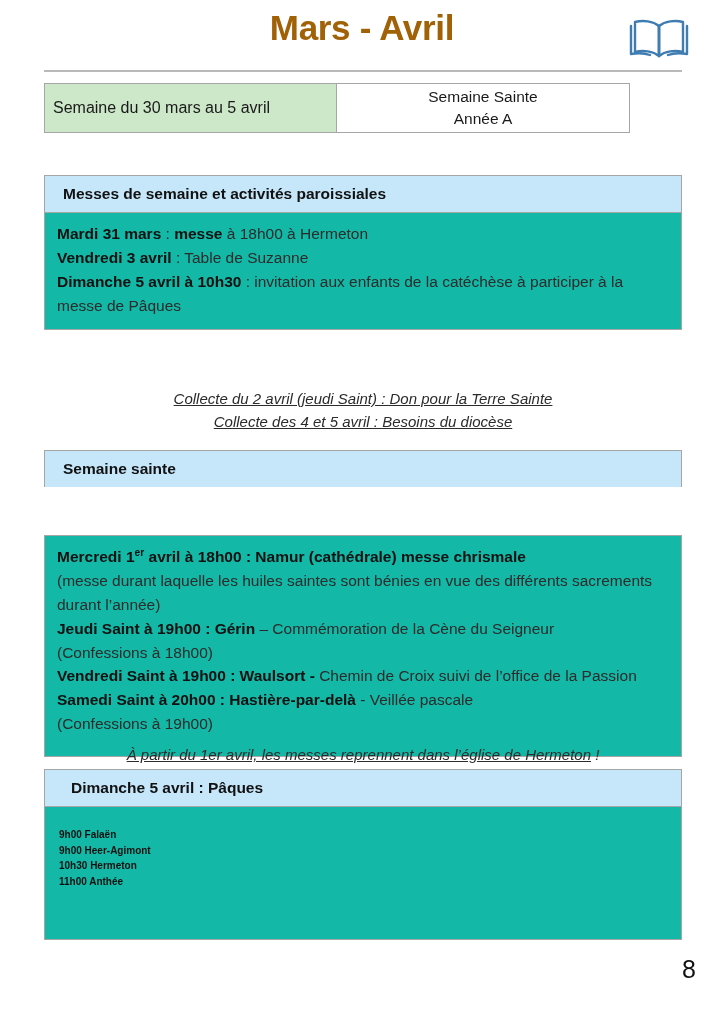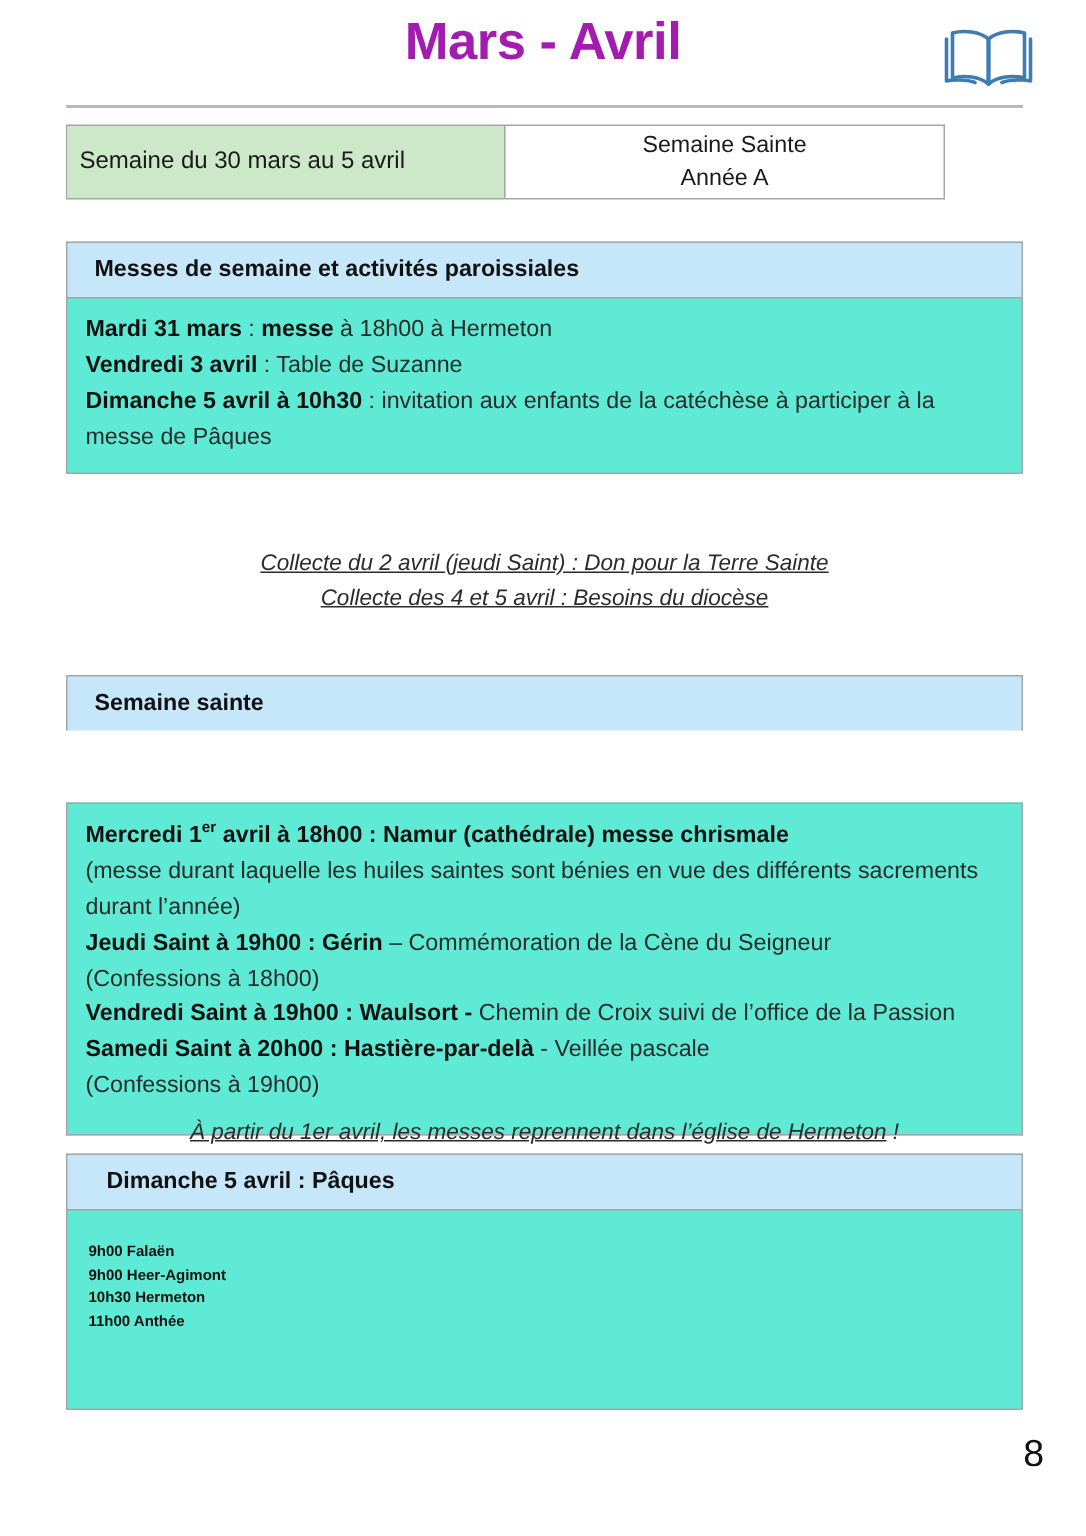--- a/index.html
+++ b/index.html
@@ -29,21 +29,21 @@
     height: 70px;
   }
   .doc-title {
     position: absolute;
     left: 0;
     right: 0;
     top: 8px;
     text-align: center;
     font-size: 35px;
     font-weight: bold;
-    color: #a21caf;
+    color: #a16207;
     letter-spacing: -0.3px;
   }
   .book-icon {
     position: absolute;
     right: 32px;
     top: 16px;
     width: 66px;
     height: 46px;
   }
 
@@ -103,21 +103,21 @@
     border-bottom: none;
     box-sizing: border-box;
     padding: 9px 0 9px 18px;
     font-size: 15.5px;
     font-weight: bold;
     color: #111111;
   }
   .section-body {
     border: 1px solid #a6a6a6;
     box-sizing: border-box;
-    background: #5eead4;
+    background: #14b8a6;
     padding: 9px 10px 12px 12px;
   }
   .section-body p {
     margin: 0;
     font-size: 15.5px;
     line-height: 1.54;
     color: #2b2b2b;
   }
   .section-body p b { color: #111111; font-weight: bold; }
   .section-body sup { font-size: 0.66em; vertical-align: super; }
@@ -181,36 +181,36 @@
   </div>
 
   <div class="week-table">
     <div class="week-cell-left">Semaine du 30 mars au 5 avril</div>
     <div class="week-cell-right">
       <span>Semaine Sainte</span>
       <span>Année A</span>
     </div>
   </div>
 
-  <div class="section" style="top:161px;">
+  <div class="section" style="top:175px;">
     <div class="section-head">Messes de semaine et activités paroissiales</div>
     <div class="section-body" style="min-height:108px;">
       <p>
         <b>Mardi 31 mars</b><span> : </span><b>messe</b><span> à 18h00 à Hermeton</span>
       </p>
       <p>
         <b>Vendredi 3 avril</b><span> : Table de Suzanne</span>
       </p>
       <p>
         <b>Dimanche 5 avril à 10h30</b><span> : invitation aux enfants de la catéchèse à participer à la messe de Pâques</span>
       </p>
     </div>
   </div>
 
-  <div class="note" style="top:365px;">
+  <div class="note" style="top:388px;">
     <div class="u">Collecte du 2 avril (jeudi Saint) : Don pour la Terre Sainte</div>
     <div class="u">Collecte des 4 et 5 avril : Besoins du diocèse</div>
   </div>
 
   <div class="section" style="top:450px;">
     <div class="section-head">Semaine sainte</div>
     <div class="section-body" style="min-height:222px;margin-top:48px;">
       <p>
         <b><span>Mercredi 1</span><sup>er</sup><span> avril à 18h00 : Namur (cathédrale) messe chrismale</span></b>
       </p>

